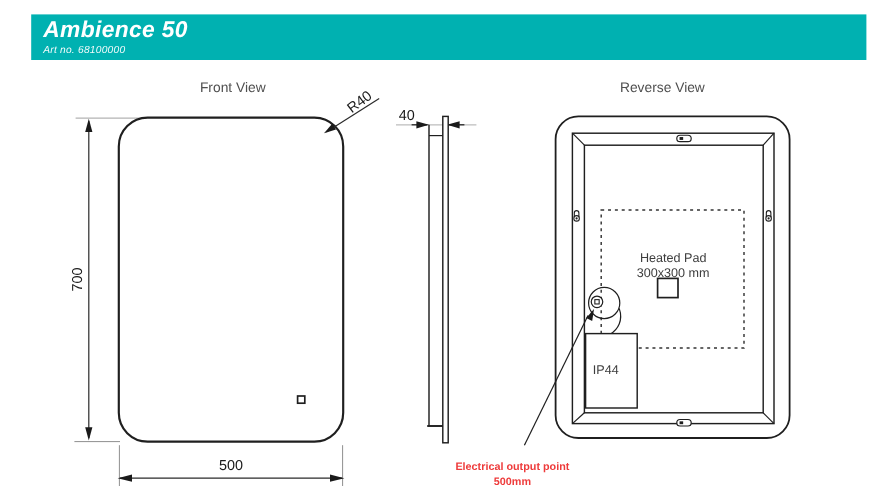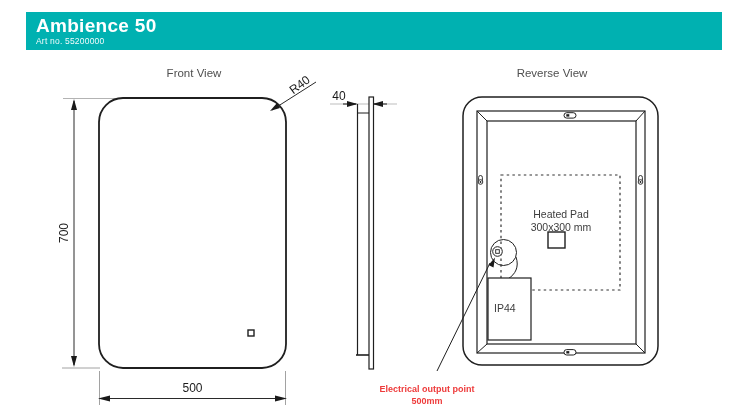--- a/index.html
+++ b/index.html
@@ -4,40 +4,41 @@
 <style>
   html,body{margin:0;padding:0;}
   body{
     width:741px;height:415px;position:relative;background:#ffffff;
     font-family:"Liberation Sans", sans-serif;overflow:hidden;
   }
   .header{
     position:absolute;left:26px;top:12px;width:696px;height:38px;
     background:#00b1b1;color:#ffffff;box-sizing:border-box;
     padding:3px 0 0 10px;
+    font-style:italic;
   }
   .header .title{
     font-size:19px;font-weight:bold;letter-spacing:0.3px;line-height:21px;display:block;
   }
   .header .artno{
     font-size:8.5px;letter-spacing:0.2px;line-height:10px;display:block;opacity:.95;
   }
   svg{position:absolute;left:0;top:0;}
   svg text{font-family:"Liberation Sans", sans-serif;}
   .view-title{font-size:11.5px;fill:#4f4f4f;}
   .dim-label{font-size:12px;fill:#1a1a1a;}
   .small-label{font-size:10.5px;fill:#3d3d3d;}
   .red-note{font-size:9px;font-weight:bold;}
 </style>
 </head>
 <body>
 
 <div class="header">
   <span class="title">Ambience 50</span>
-  <span class="artno">Art no. 55200000</span>
+  <span class="artno">Art no. 68100000</span>
 </div>
 
 <svg width="741" height="415" viewBox="0 0 741 415">
 
   <g>
     <text class="view-title" x="194" y="77" text-anchor="middle">Front View</text>
 
     <line x1="63" y1="98.5" x2="120" y2="98.5" stroke="#b3b3b3" stroke-width="1"></line>
     <line x1="62" y1="368" x2="100" y2="368" stroke="#8a8a8a" stroke-width="0.8"></line>
     <line x1="99.5" y1="371" x2="99.5" y2="405" stroke="#8a8a8a" stroke-width="0.8"></line>

